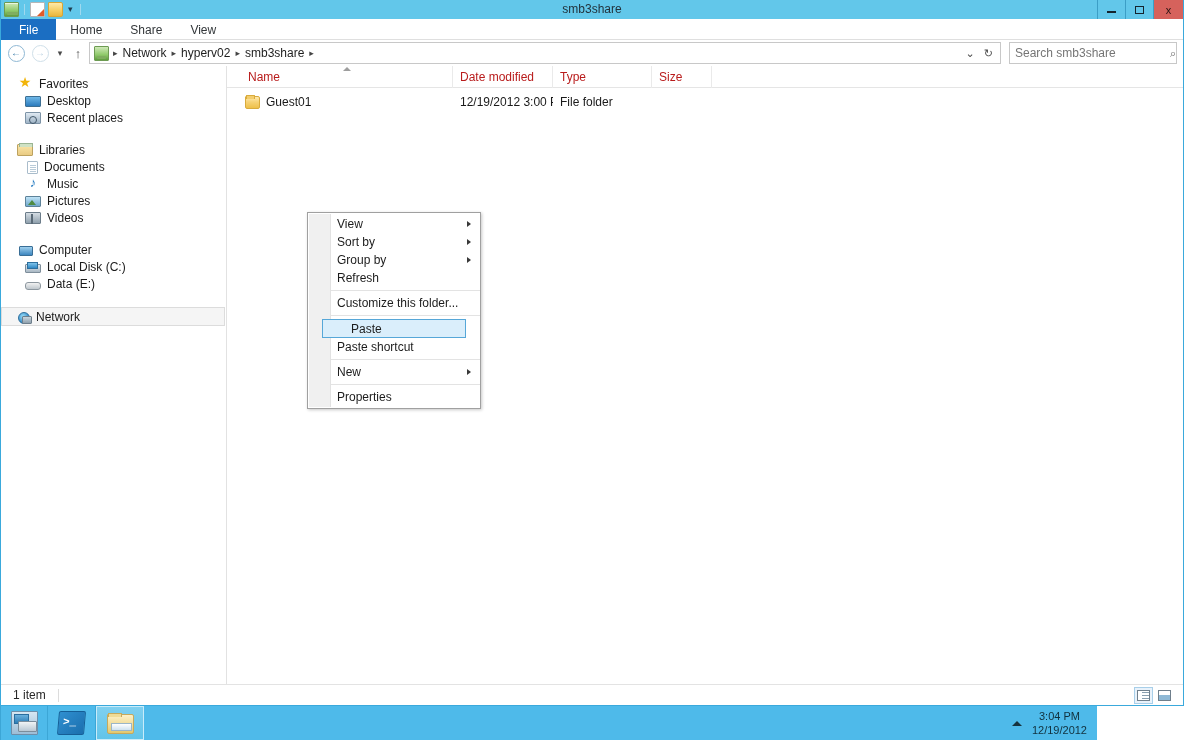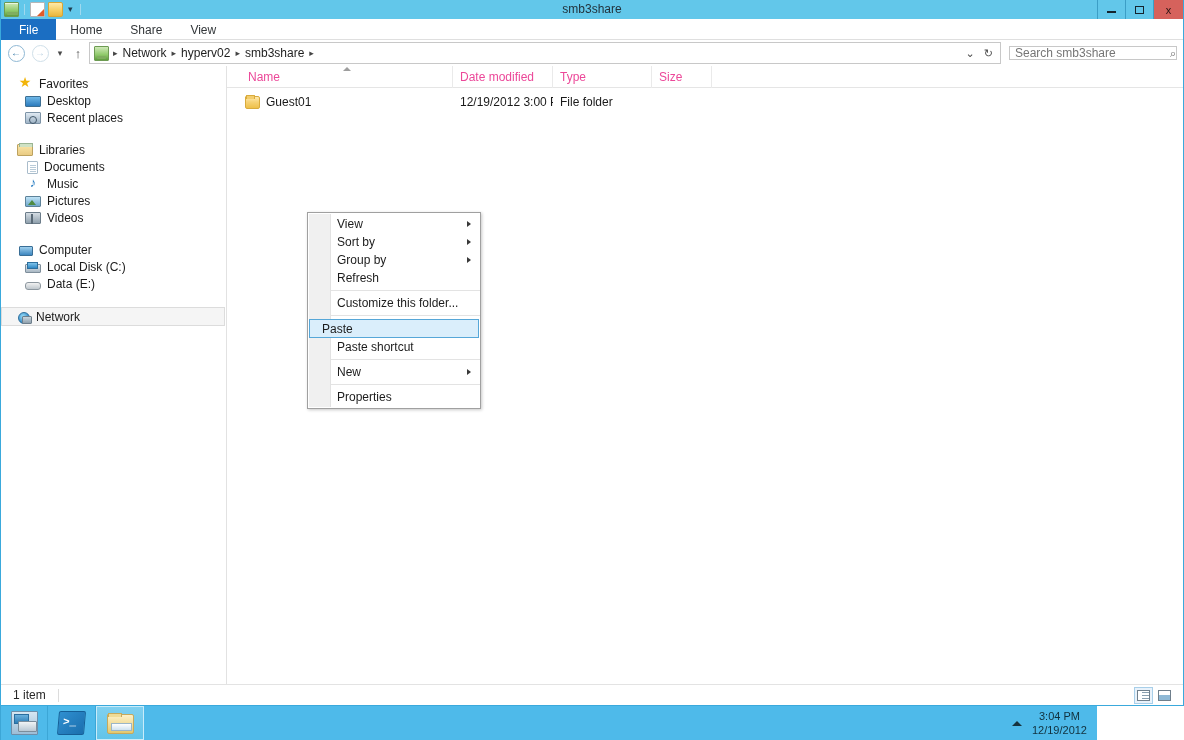--- a/index.html
+++ b/index.html
@@ -197,21 +197,21 @@
     height: 20px;
     display: flex; align-items: center;
     gap: 9px;
     padding-right: 7px;
     background: #ffffff;
   }
   .addr-right .chev, .addr-right .refresh {
     font-size: 11px; color: #4a4a4a;
   }
   .searchbox {
-    width: 168px; height: 14px;
+    width: 168px; height: 22px;
     border: 1px solid #c8c8c8;
     background: #ffffff;
     display: flex; align-items: center;
     padding: 0 5px;
     margin-left: 6px;
   }
   .searchbox input {
     border: none; outline: none;
     flex: 1;
     font-family: "Liberation Sans", sans-serif;
@@ -377,21 +377,21 @@
   .col-header {
     display: flex;
     height: 22px;
     border-bottom: 1px solid #e5e5e5;
     background: #ffffff;
     align-items: center;
     padding-left: 14px;
   }
   .col {
     font-size: 12px;
-    color: #ec4899;
+    color: #b91c1c;
     height: 22px;
     line-height: 22px;
     border-right: 1px solid #eaeaea;
     padding-left: 7px;
     position: relative;
     flex: 0 0 auto;
     white-space: nowrap;
   }
   .col .sortmark {
     position: absolute;
@@ -466,22 +466,22 @@
     position: absolute;
     right: 9px;
     width: 0; height: 0;
     border-top: 3.5px solid transparent;
     border-bottom: 3.5px solid transparent;
     border-left: 4px solid #383838;
   }
   .ctx-item.highlight {
     background: #daeefb;
     border: 1px solid #56a7d8;
-    margin: 0 1px;
-    padding-left: 12px;
+    margin: 0 14px;
+    padding-left: 28px;
     height: 19px;
   }
   .ctx-sep {
     height: 1px;
     background: #e3e3e3;
     margin: 3px 0 3px 23px;
     position: relative;
     z-index: 2;
   }
 

